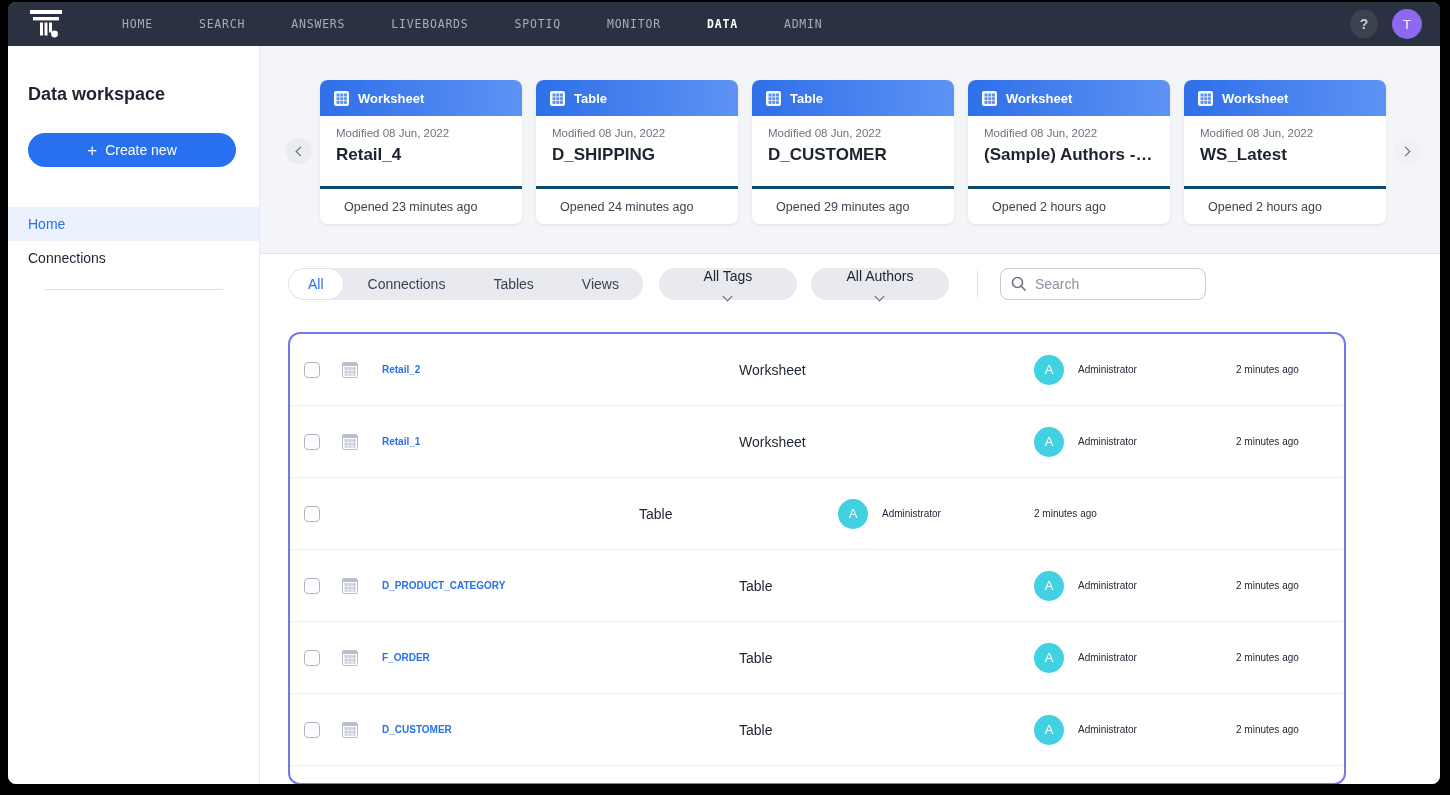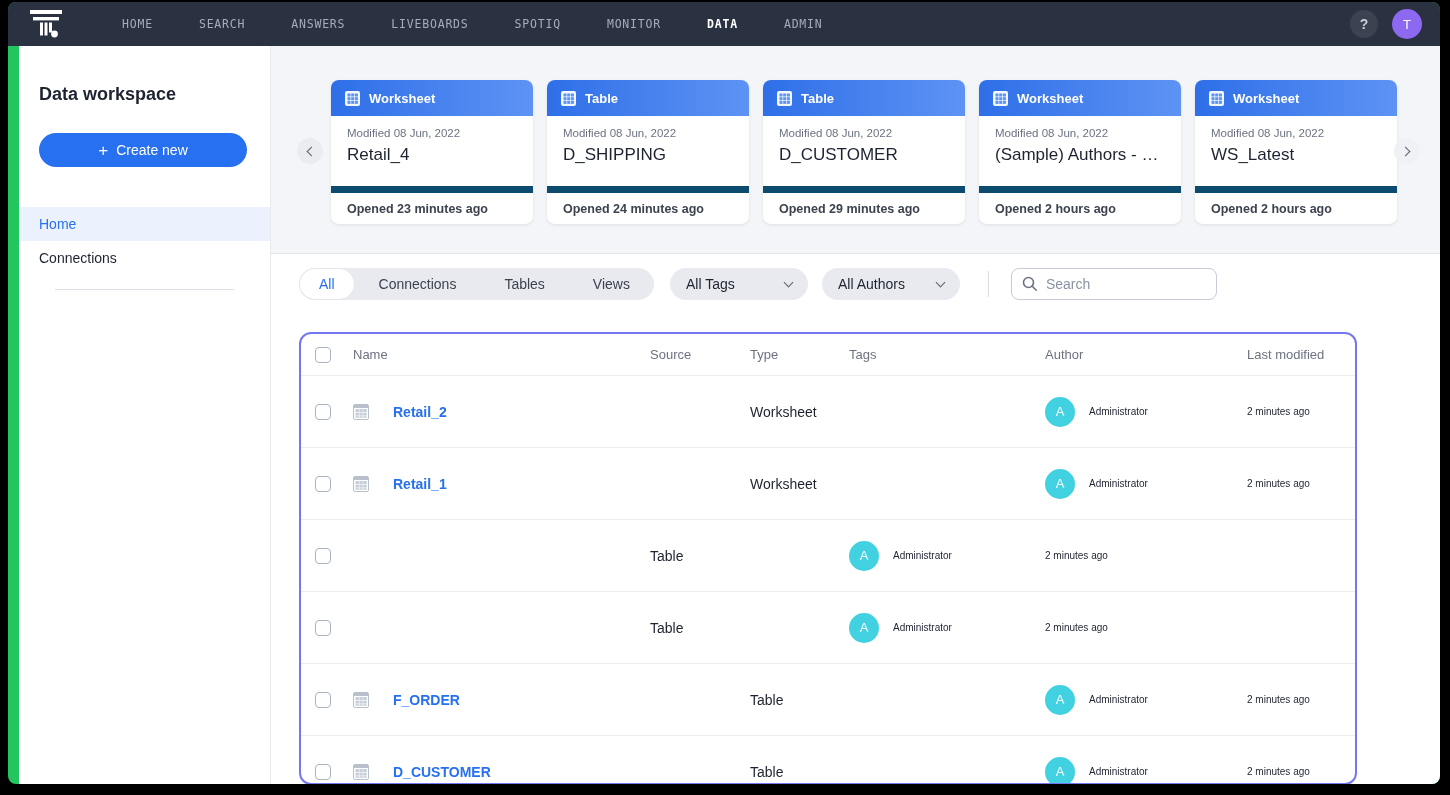--- a/index.html
+++ b/index.html
@@ -16,21 +16,21 @@
     color:#A6ACB9; cursor:pointer; white-space:nowrap; }
   .nav-item.active { color:#FFFFFF; font-weight:bold; }
   .nav-right { position:absolute; right:18px; top:0; height:44px; display:flex; align-items:center; gap:14px; }
   .help-circle { width:28px; height:28px; border-radius:50%; background:#3B4250; color:#C9CED8;
     font-size:14px; font-weight:bold; display:flex; align-items:center; justify-content:center; cursor:pointer; }
   .avatar-circle { width:30px; height:30px; border-radius:50%; background:#8D68F0; color:#fff;
     font-size:13px; display:flex; align-items:center; justify-content:center; cursor:pointer; }
 
   
   .body-row { display:flex; height:738px; }
-  .sidebar { width:252px; background:#fff; border-right:1px solid #E8EAEE; flex-shrink:0;margin-left:11px; }
+  .sidebar { width:252px; background:#fff; border-right:1px solid #E8EAEE; flex-shrink:0; }
   .main { flex:1; background:#fff; position:relative; overflow:hidden; }
 
   
   .ws-title { font-size:18px; font-weight:700; color:#1D2330; margin:38px 0 0 20px; }
   .create-btn { margin:28px 0 0 20px; width:208px; height:34px; border-radius:17px; background:#2770EF;
     color:#fff; font-size:14px; display:flex; align-items:center; justify-content:center; gap:8px;
     cursor:pointer; border:none; font-family:inherit; }
   .create-plus { font-size:17px; font-weight:400; line-height:1; }
   .side-nav { margin-top:40px; }
   .side-item { height:34px; display:flex; align-items:center; padding-left:20px; font-size:14px;
@@ -41,61 +41,61 @@
   
   .hero { height:208px; background:#F4F5F8; border-bottom:1px solid #E5E7EC; position:relative; }
   .cards { position:absolute; left:60px; top:34px; display:flex; gap:14px; }
   .card { width:202px; height:144px; background:#fff; border-radius:8px; overflow:hidden;
     box-shadow:0 1px 3px rgba(40,50,70,.10); cursor:pointer; display:flex; flex-direction:column; }
   .card-head { height:36px; background:linear-gradient(90deg,#2E6FE8,#5E93F4); display:flex;
     align-items:center; padding-left:14px; gap:9px; }
   .card-type { color:#fff; font-size:13px; font-weight:700; }
   .card-body { padding:11px 16px 0 16px; flex:1; }
   .card-modified { font-size:11.5px; color:#6B7280; }
-  .card-title { font-size:17px; font-weight:400; color:#1D2330; margin-top:6px; white-space:nowrap;
+  .card-title { font-size:17px; font-weight:700; color:#1D2330; margin-top:6px; white-space:nowrap;
     overflow:hidden; text-overflow:ellipsis; }
-  .card-foot { border-top:7px solid #0c4a6e; height:38px; display:flex; align-items:center;
-    padding-left:16px; font-size:12.5px; color:#3C434F;font-weight:bold; }
+  .card-foot { border-top:3px solid #0c4a6e; height:38px; display:flex; align-items:center;
+    padding-left:24px; font-size:12.5px; color:#3C434F; }
   .chev-btn { position:absolute; width:26px; height:26px; border-radius:50%; background:#EAECF0;
     display:flex; align-items:center; justify-content:center; cursor:pointer; top:92px; }
   .chev-btn.left { left:26px; }
   .chev-btn.right { right:20px; background:#F0F1F4; }
   .chev { width:7px; height:7px; border-right:1.6px solid #5A6271; border-bottom:1.6px solid #5A6271; }
   .chev.l { transform:rotate(135deg); margin-left:3px; }
   .chev.r { transform:rotate(-45deg); margin-right:3px; }
 
   
   .filterbar { position:absolute; left:28px; top:222px; height:32px; display:flex; align-items:center; }
   .segments { background:#E9EAEF; border-radius:16px; height:32px; display:flex; align-items:center; }
   .seg { padding:0 24px; font-size:14px; color:#3C434F; height:32px; display:flex; align-items:center;
     cursor:pointer; border-radius:16px; }
   .seg.active { background:#fff; color:#2770EF; padding:0 20px; box-shadow:0 0 0 1px #E2E4E9 inset; }
   .pill { background:#E9EAEF; border-radius:16px; height:32px; display:flex; align-items:center;
-    justify-content:space-between; padding:0 16px; font-size:14px; color:#1D2330; cursor:pointer; width:138px; }
+    justify-content:space-between; padding:0 16px; font-size:14px; color:#1D2330; cursor:pointer; width:138px;flex-direction:column; }
   .pill .caret { width:7px; height:7px; border-right:1.5px solid #5A6271; border-bottom:1.5px solid #5A6271;
     transform:rotate(45deg); margin-top:-3px; }
   .pill.tags { margin-left:16px; } .pill.authors { margin-left:14px; }
   .vdivider { width:1px; height:26px; background:#DADDE3; margin-left:28px; }
   .searchbox { margin-left:22px; width:206px; height:32px; border:1px solid #C6CBD6; border-radius:8px;
     display:flex; align-items:center; padding-left:10px; gap:8px; background:#fff; }
   .searchbox input { border:none; outline:none; font-size:14px; color:#1D2330; width:150px;
     font-family:inherit; background:transparent; }
   .searchbox input::placeholder { color:#8A92A3; }
 
   
   .tablebox { position:absolute; left:28px; top:286px; width:1058px; height:453px; background:#fff;
     border:2px solid #7577F0; border-radius:12px; overflow:hidden; }
   .trow { display:grid; grid-template-columns:38px 297px 100px 99px 196px 202px 1fr;
     padding-left:14px; align-items:center; }
   .trow.head { height:42px; border-bottom:1px solid #EBEDF0; }
   .trow.data { height:72px; border-bottom:1px solid #EBEDF0; }
   .th { font-size:13px; color:#6B7280; }
   .cb { width:16px; height:16px; border:1.5px solid #ACB4C3; border-radius:4px; background:#fff; cursor:pointer; }
   .namecell { display:flex; align-items:center; gap:16px; }
-  .rowlink { font-size:14px; color:#2770EF; font-weight:700; cursor:pointer;padding-left:8px; }
+  .rowlink { font-size:10px; color:#2770EF; font-weight:700; cursor:pointer;padding-left:8px; }
   .typetext { font-size:14px; color:#1D2330; }
   .authorcell { display:flex; align-items:center; gap:14px; }
   .av { width:30px; height:30px; border-radius:50%; background:#41D1E1; color:#fff; font-size:13px;
     display:flex; align-items:center; justify-content:center; }
   .authname, .modtext { font-size:10px; color:#1D2330; }
 </style>
 </head>
 <body>
 
 <div class="screen">
@@ -301,31 +301,20 @@
         <div class="searchbox">
           <svg width="16" height="16" viewBox="0 0 16 16">
             <circle cx="6.5" cy="6.5" r="5" fill="none" stroke="#6B7280" stroke-width="1.6"></circle>
             <line x1="10.3" y1="10.3" x2="14.2" y2="14.2" stroke="#6B7280" stroke-width="1.6" stroke-linecap="round"></line>
           </svg>
           <input type="text" placeholder="Search" style="">
         </div>
       </div>
 
       <div class="tablebox">
-        <div class="trow head">
-          <div>
-              <div class="cb"></div>
-            </div>
-          <div class="th">Name</div>
-          <div class="th">Source</div>
-          <div class="th">Type</div>
-          <div class="th">Tags</div>
-          <div class="th">Author</div>
-          <div class="th">Last modified</div>
-        </div>
 
         <div class="trow data">
           <div>
               <div class="cb"></div>
             </div>
           <div class="namecell">
             <svg width="16" height="16" viewBox="0 0 16 16">
                 <rect x="0.5" y="0.5" width="15" height="15" rx="1.5" fill="none" stroke="#B9C0CC"></rect>
                 <g fill="#C9CFDA">
                   <rect x="2.5" y="5" width="3.4" height="3"></rect>
@@ -395,20 +384,38 @@
             <div class="av">A</div>
             <span class="authname">Administrator</span>
           </div>
           <div class="modtext">2 minutes ago</div>
         </div>
 
         <div class="trow data">
           <div>
               <div class="cb"></div>
             </div>
+          <div class="namecell">
+            <svg width="16" height="16" viewBox="0 0 16 16">
+                <rect x="0.5" y="0.5" width="15" height="15" rx="1.5" fill="none" stroke="#B9C0CC"></rect>
+                <g fill="#C9CFDA">
+                  <rect x="2.5" y="5" width="3.4" height="3"></rect>
+                  <rect x="6.4" y="5" width="3.4" height="3"></rect>
+                  <rect x="10.3" y="5" width="3.4" height="3"></rect>
+                  <rect x="2.5" y="8.6" width="3.4" height="3"></rect>
+                  <rect x="6.4" y="8.6" width="3.4" height="3"></rect>
+                  <rect x="10.3" y="8.6" width="3.4" height="3"></rect>
+                  <rect x="2.5" y="12.2" width="3.4" height="1.6"></rect>
+                  <rect x="6.4" y="12.2" width="3.4" height="1.6"></rect>
+                  <rect x="10.3" y="12.2" width="3.4" height="1.6"></rect>
+                </g>
+                <rect x="1" y="1" width="14" height="3" fill="#B9C0CC"></rect>
+              </svg>
+            <span class="rowlink">D_PRODUCT_CATEGORY</span>
+          </div>
           <div></div>
           <div class="typetext">Table</div>
           <div></div>
           <div class="authorcell">
             <div class="av">A</div>
             <span class="authname">Administrator</span>
           </div>
           <div class="modtext">2 minutes ago</div>
         </div>
 

